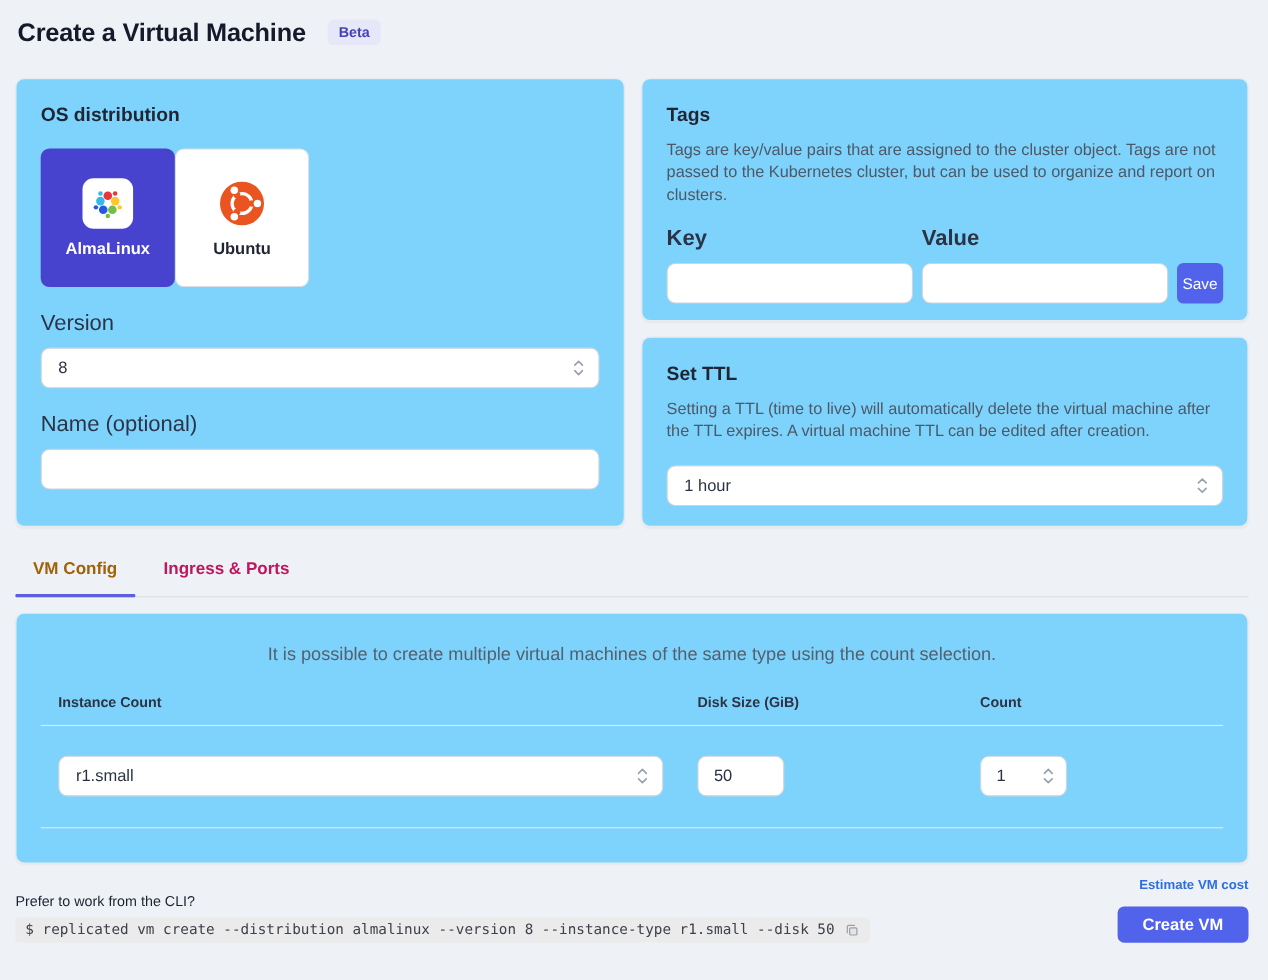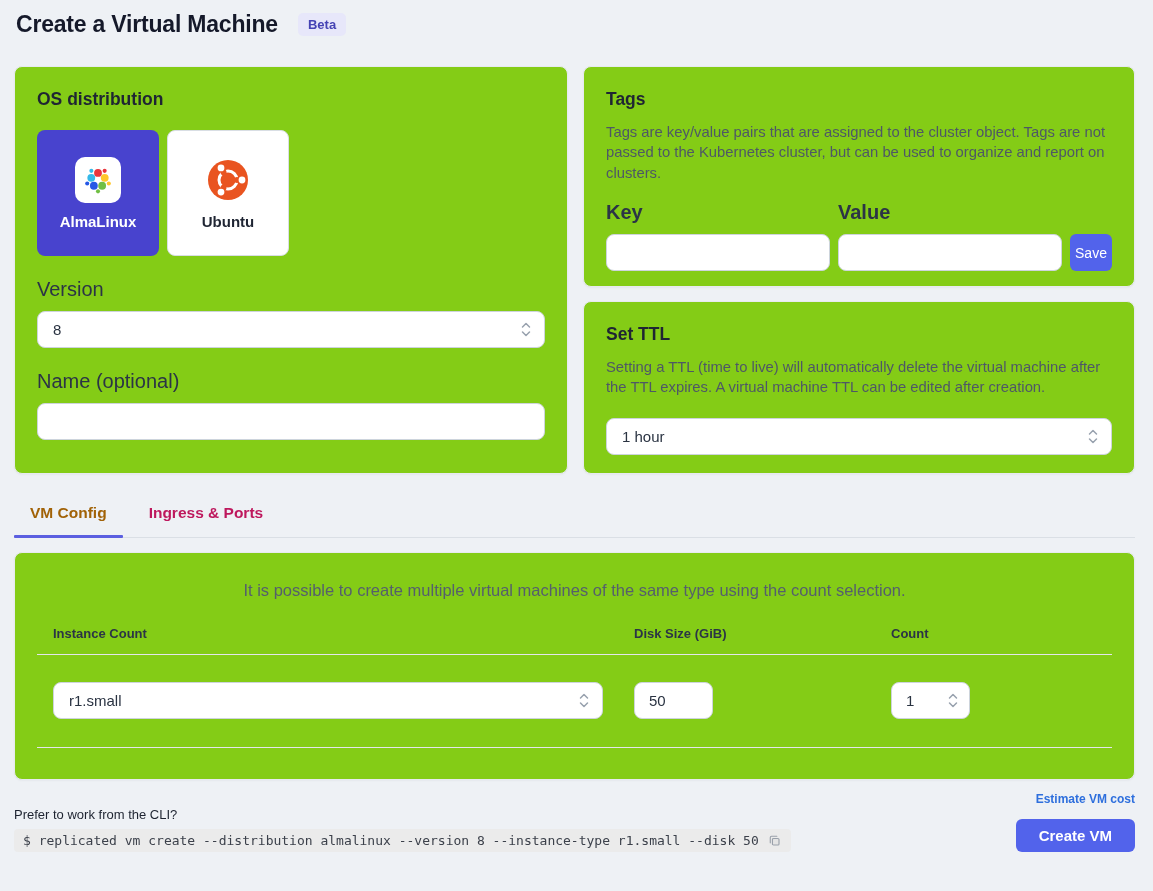--- a/index.html
+++ b/index.html
@@ -3,45 +3,45 @@
 <meta charset="utf-8">
 <style>
   * { margin:0; padding:0; box-sizing:border-box; }
   html,body { width:1153px; height:891px; }
   body {
     background:#eef1f5;
     font-family:"Liberation Sans", sans-serif;
     color:#222835;
     overflow:hidden;
   }
-  .page { padding:11px 18px 0 14px; }
+  .page { padding:16px 18px 0 14px; }
 
   
   .header { display:flex; align-items:center; padding-left:2px; }
   .header h1 { font-size:23px; font-weight:800; letter-spacing:-0.2px; color:#15192a; }
   .beta {
     margin-left:20px; background:#e7e7fa; color:#4543b4;
     font-size:13px; font-weight:600; padding:4px 10px; border-radius:5px;
   }
 
   
   .card {
-    background:#84cc16; border:1px solid #e7eaef; border-radius:8px;
+    background:#7dd3fc; border:1px solid #e7eaef; border-radius:8px;
     box-shadow:0 1px 2px rgba(16,24,40,.04);
   }
   .top-row { display:flex; gap:15px; margin-top:28px; }
   .os-card { width:554px; height:408px; padding:22px; }
   .right-col { width:552px; display:flex; flex-direction:column; gap:14px; }
   .tags-card { height:221px; padding:22px; }
   .ttl-card  { height:173px; padding:22px; }
   .card h2 { font-size:17.5px; font-weight:600; color:#1f2533; }
   .desc { margin-top:12px; font-size:14.8px; line-height:1.38; color:#4e5866; }
 
   
-  .tiles { display:flex; gap:8px; margin-top:20px; }
+  .tiles { display:flex; margin-top:20px; }
   .tile {
     width:122px; height:126px; border-radius:8px; cursor:pointer;
     display:flex; flex-direction:column; align-items:center; justify-content:center; gap:10px;
   }
   .tile.selected { background:#4843ce; }
   .tile.plain { background:#fff; border:1px solid #d9dee4; }
   .logo-box { width:46px; height:46px; background:#fff; border-radius:10px;
     display:flex; align-items:center; justify-content:center; }
   .tile-label { font-size:15px; font-weight:700; }
   .tile.selected .tile-label { color:#fff; }

